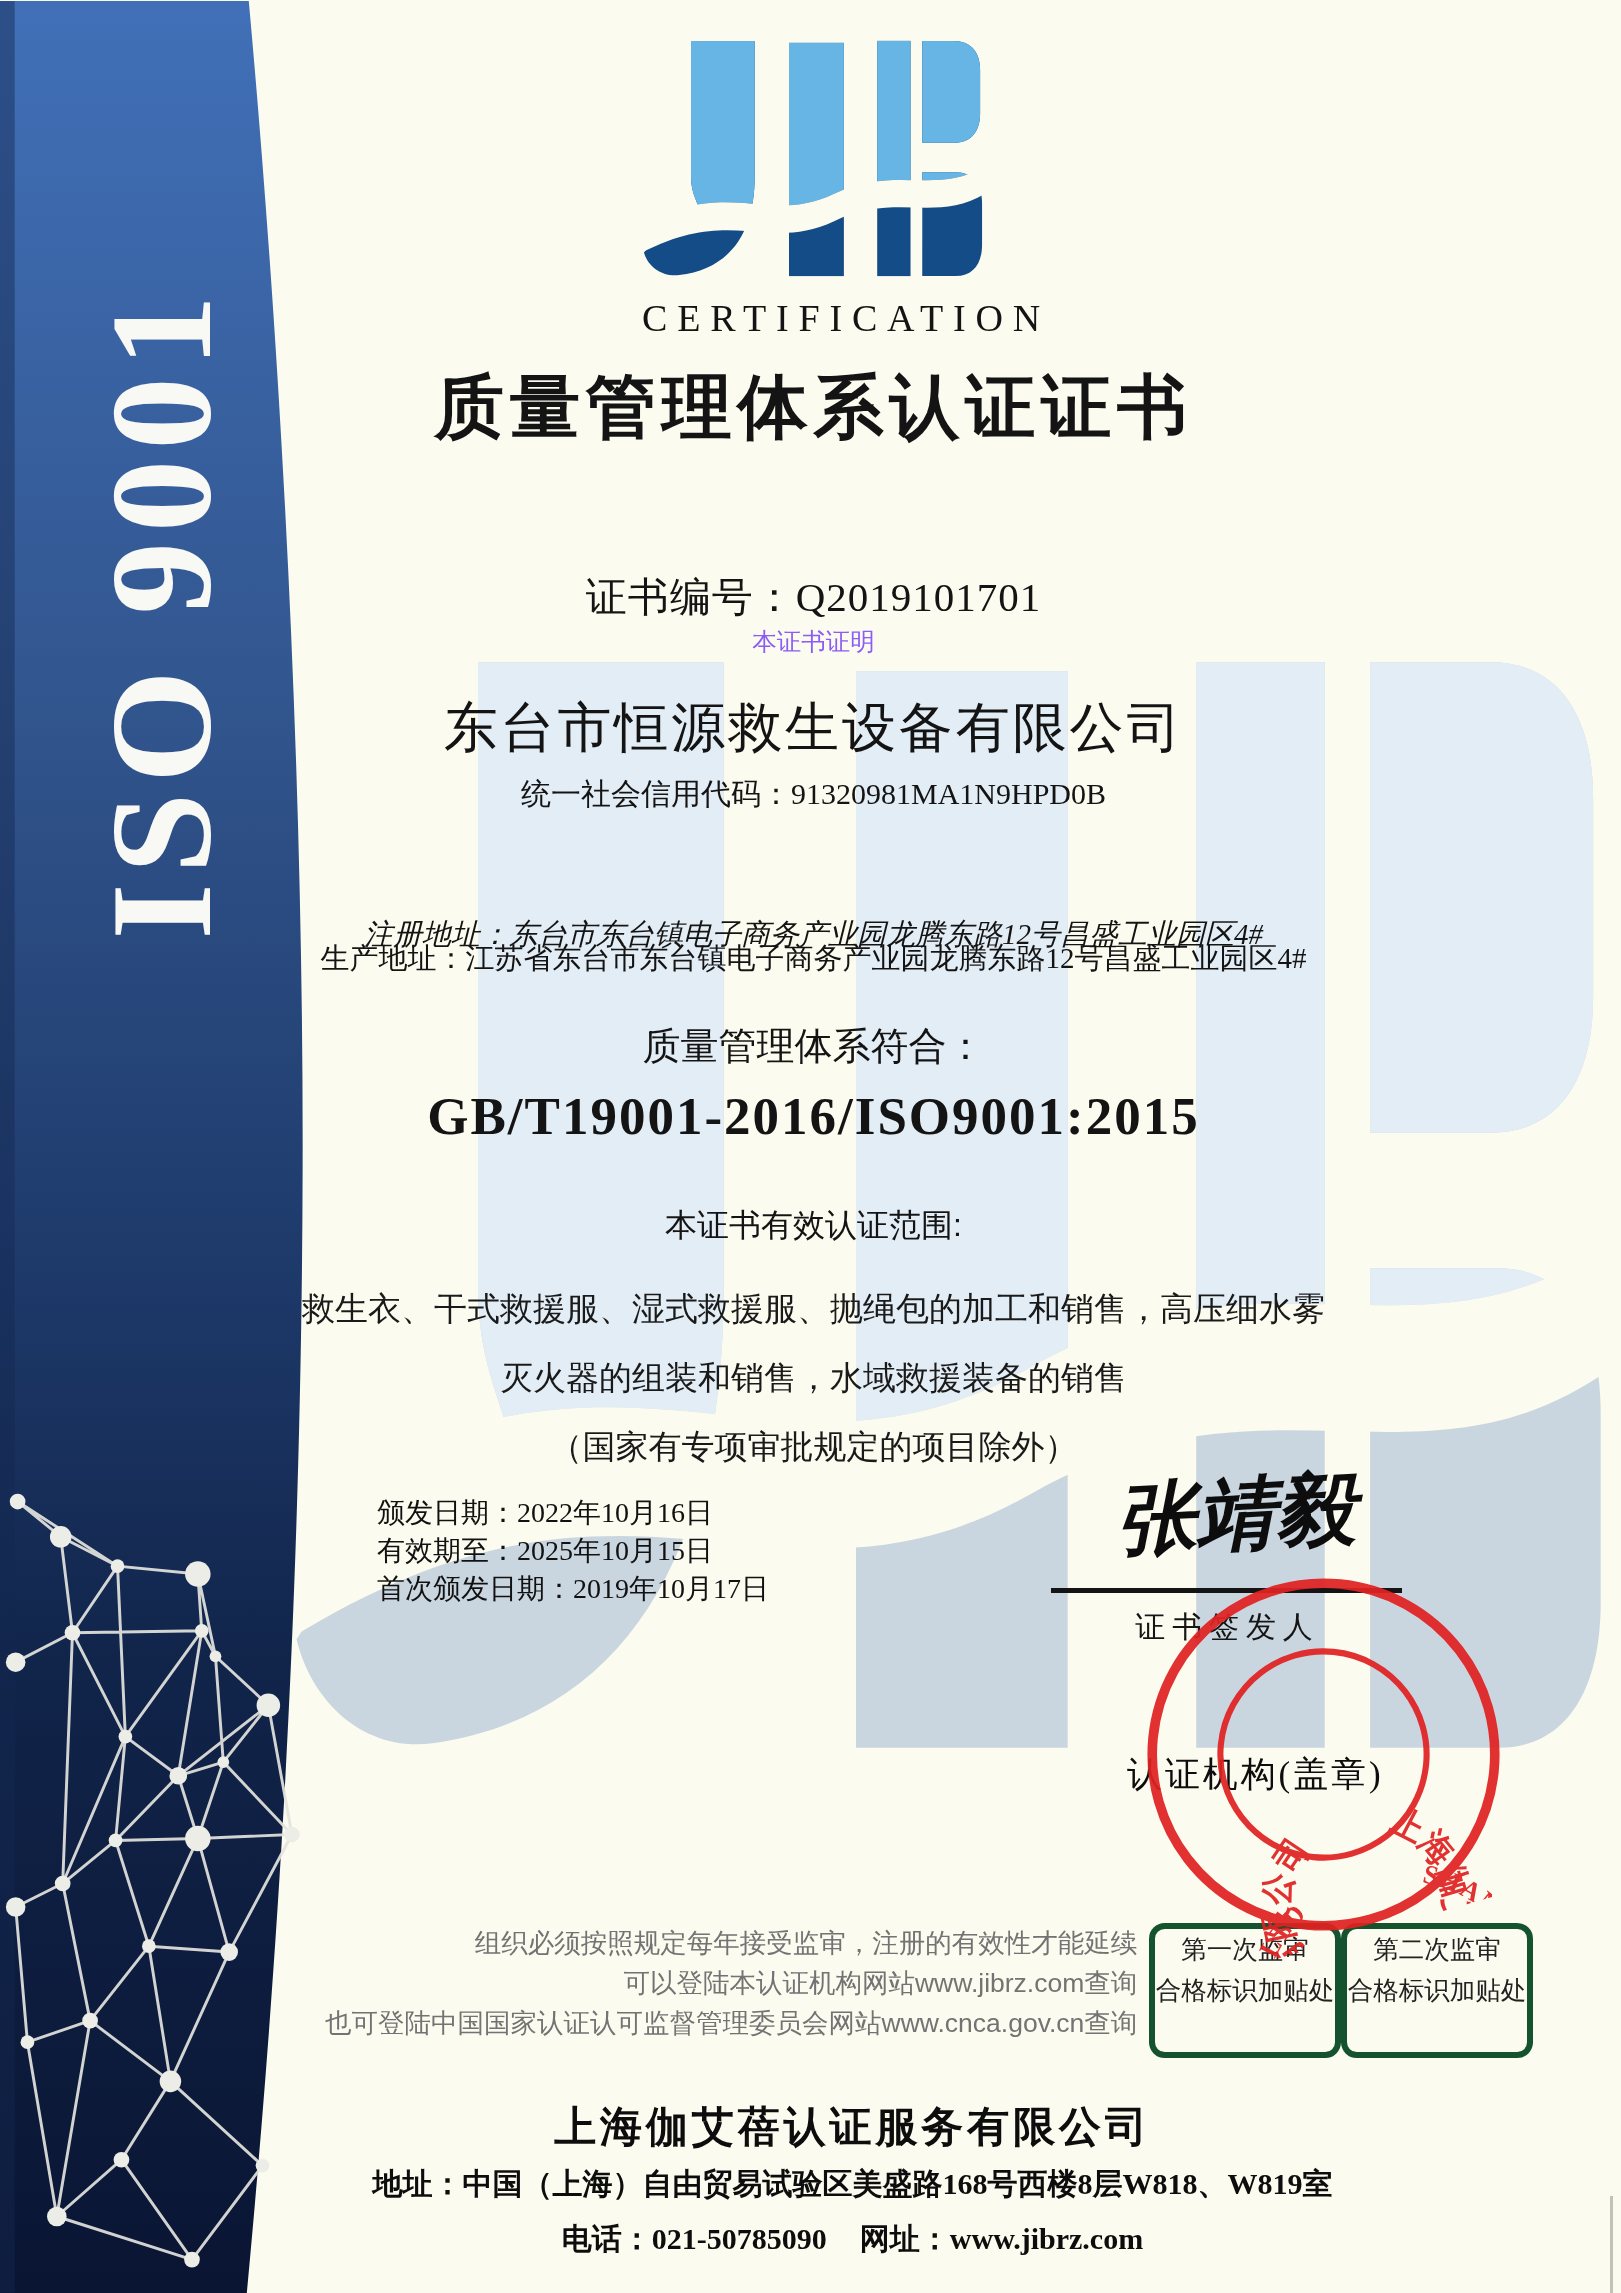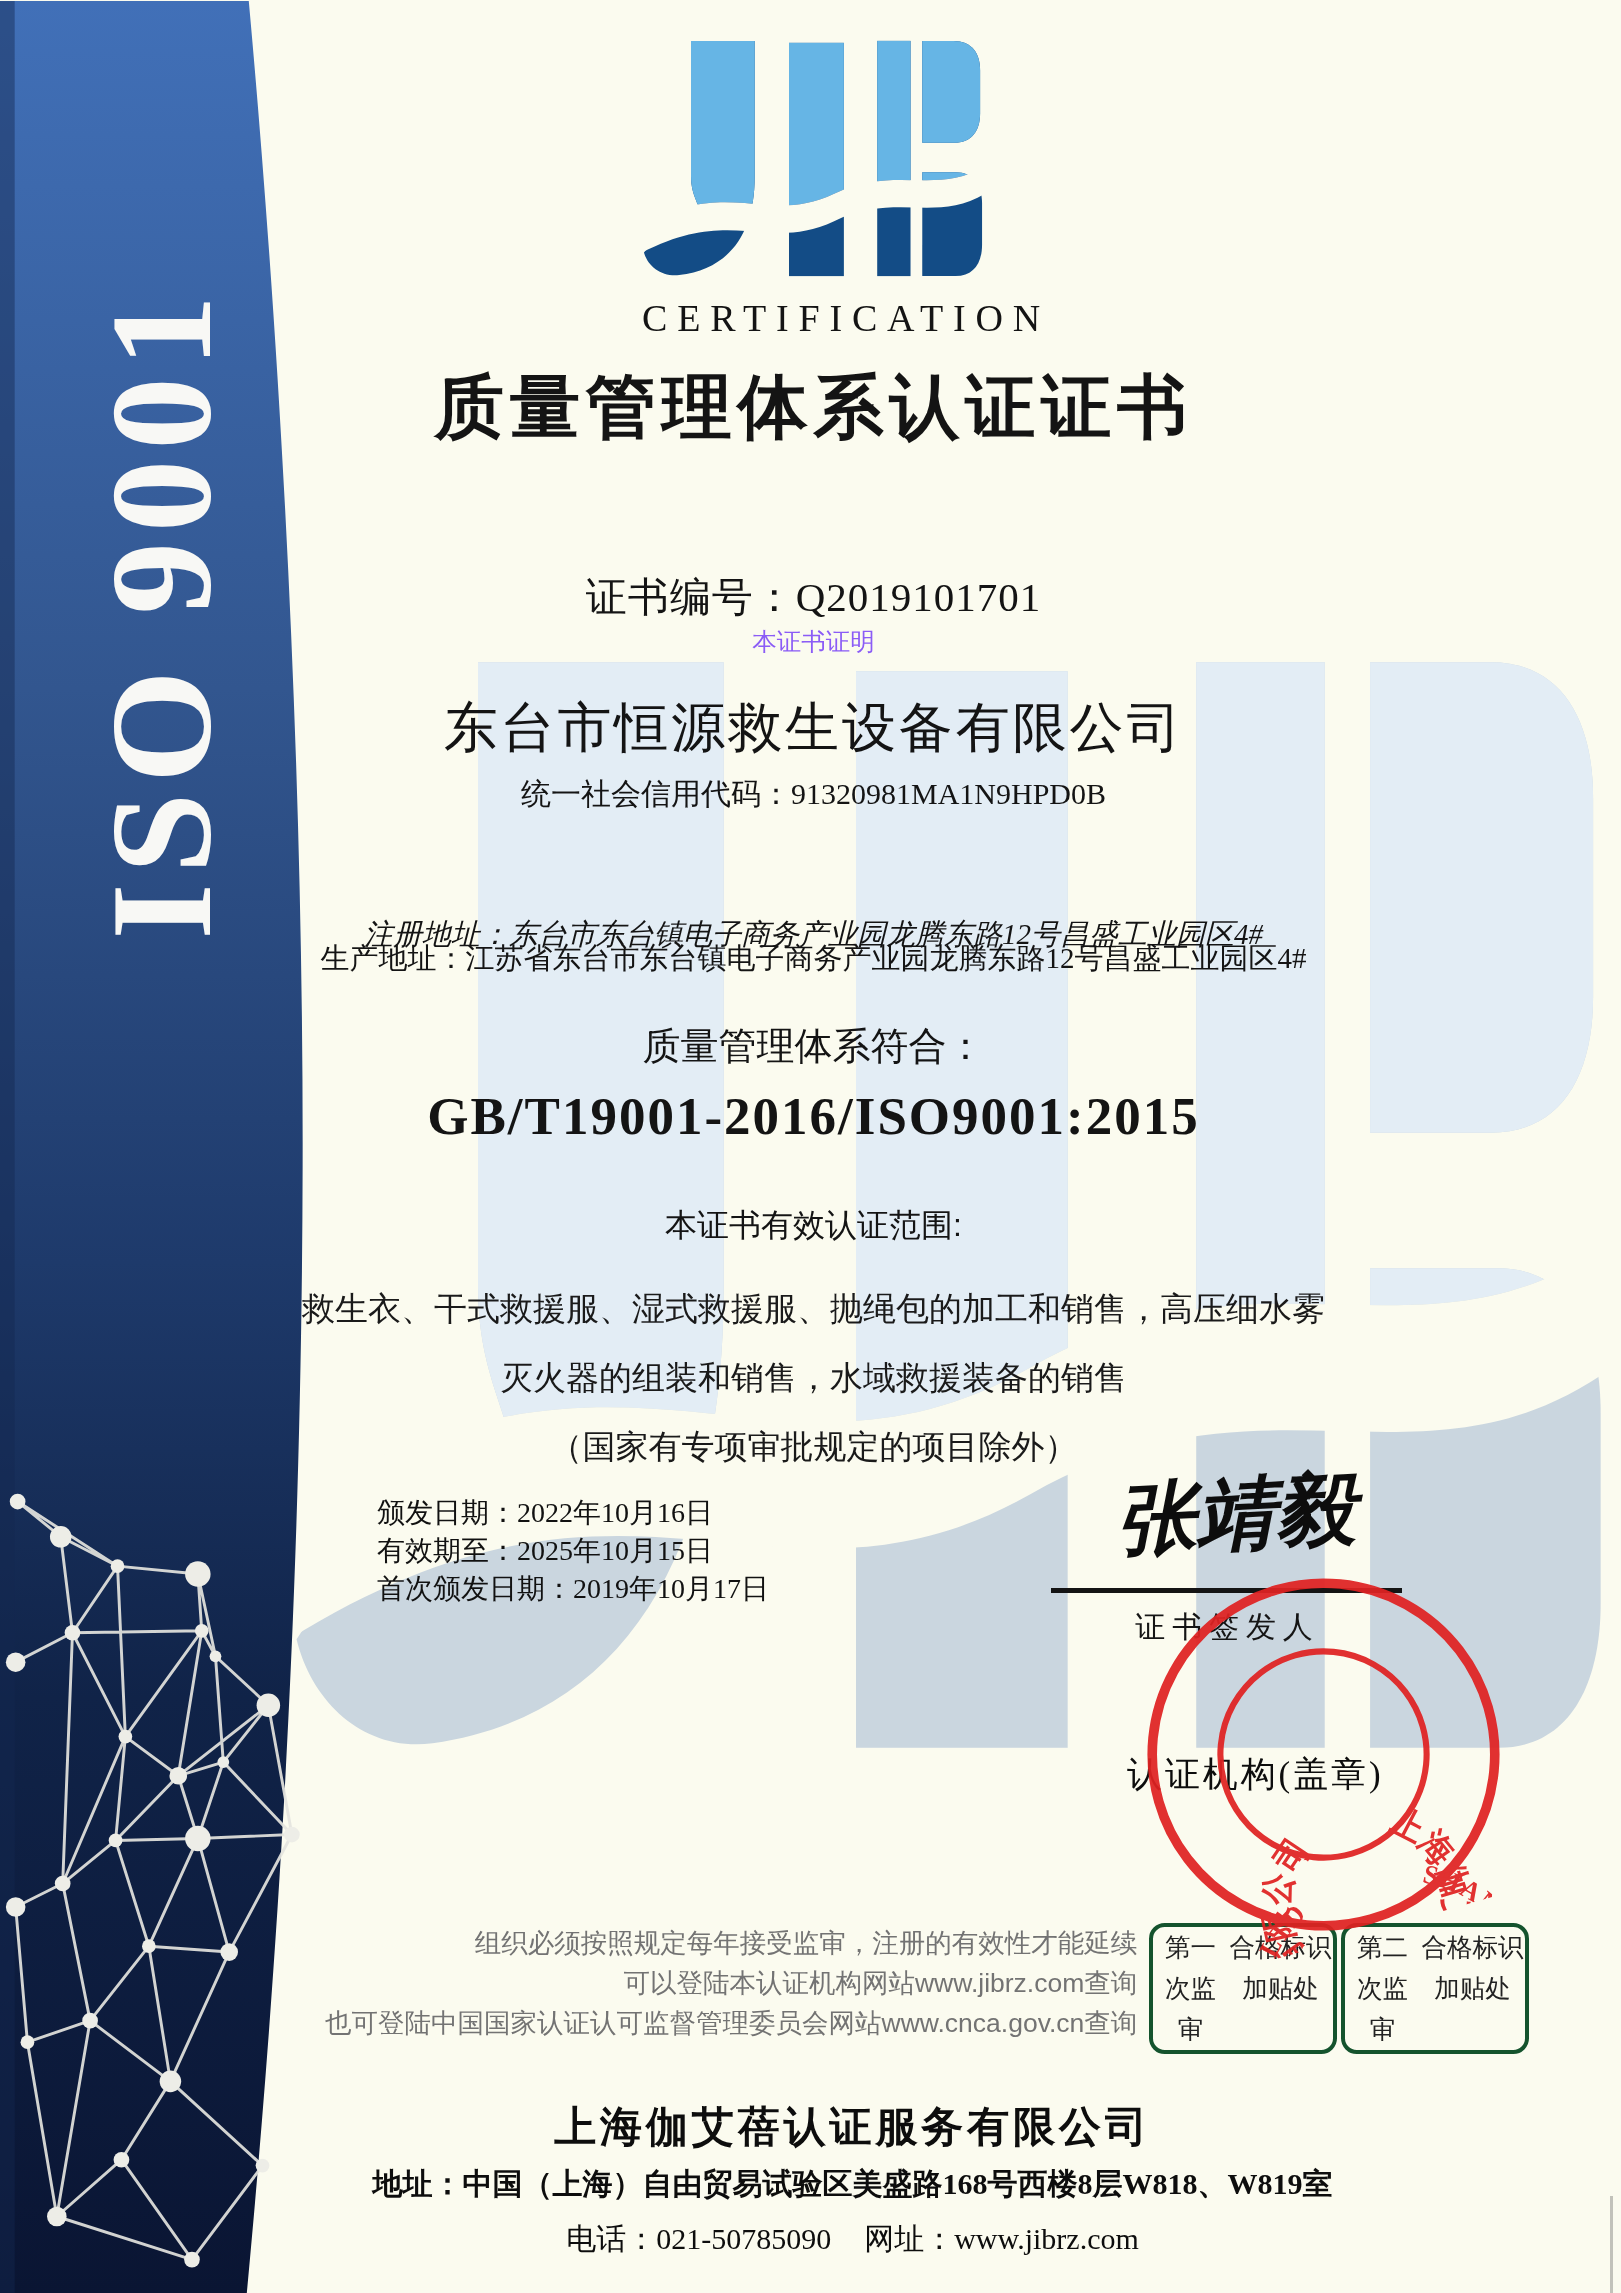--- a/index.html
+++ b/index.html
@@ -89,38 +89,38 @@
   }
   
   .stamp{
     position:absolute;left:1140px;top:1571px;width:367px;height:367px;z-index:5;
     transform:rotate(-16deg);opacity:.93;
   }
   .stamp text{font-family:"Liberation Serif","DejaVu Serif",serif;font-weight:700;}
   
   .sbox{
     position:absolute;top:1923px;width:180px;height:123px;z-index:3;
-    border:4px solid #14532d;border-radius:15.7px;
+    border:6px solid #14532d;border-radius:15.7px;
     font-family:"Liberation Sans","DejaVu Sans",sans-serif;
     font-size:25.5px;line-height:41px;color:#222;
-    display:flex;flex-direction:row;justify-content:flex-end;text-align:center;
+    display:flex;flex-direction:column;justify-content:flex-start;text-align:center;
   }
   .sbox1{left:1149px;}
   .sbox2{left:1341px;}
   
   .notes{
     position:absolute;left:325px;top:1923px;z-index:3;
     font-family:"Liberation Sans","DejaVu Sans",sans-serif;
     font-size:26.5px;line-height:40px;color:#737373;text-align:right;
   }
   
   .footer{position:absolute;left:274px;width:1157px;z-index:3;text-align:center;color:#0d0d0d;}
   .footer-company{top:2099px;position:absolute;left:0;width:100%;font-size:42px;font-weight:700;letter-spacing:3.9px;white-space:nowrap;}
   .footer-address{top:2164px;position:absolute;left:0;width:100%;font-size:30px;font-weight:700;white-space:nowrap;}
-  .footer-contact{top:2219px;position:absolute;left:0;width:100%;font-size:30px;font-weight:400;white-space:nowrap;}
+  .footer-contact{top:2219px;position:absolute;left:0;width:100%;font-size:30px;font-weight:700;white-space:nowrap;}
   .footer-contact .gap{display:inline-block;width:33px;}
   .edge-line{position:absolute;right:7.8px;top:2196px;width:2.9px;height:98px;background:#c2c2ba;z-index:2;}
 </style>
 </head>
 <body>
 
 <div class="page">
 
   <svg width="0" height="0" style="position:absolute" aria-hidden="true">
     <defs>

